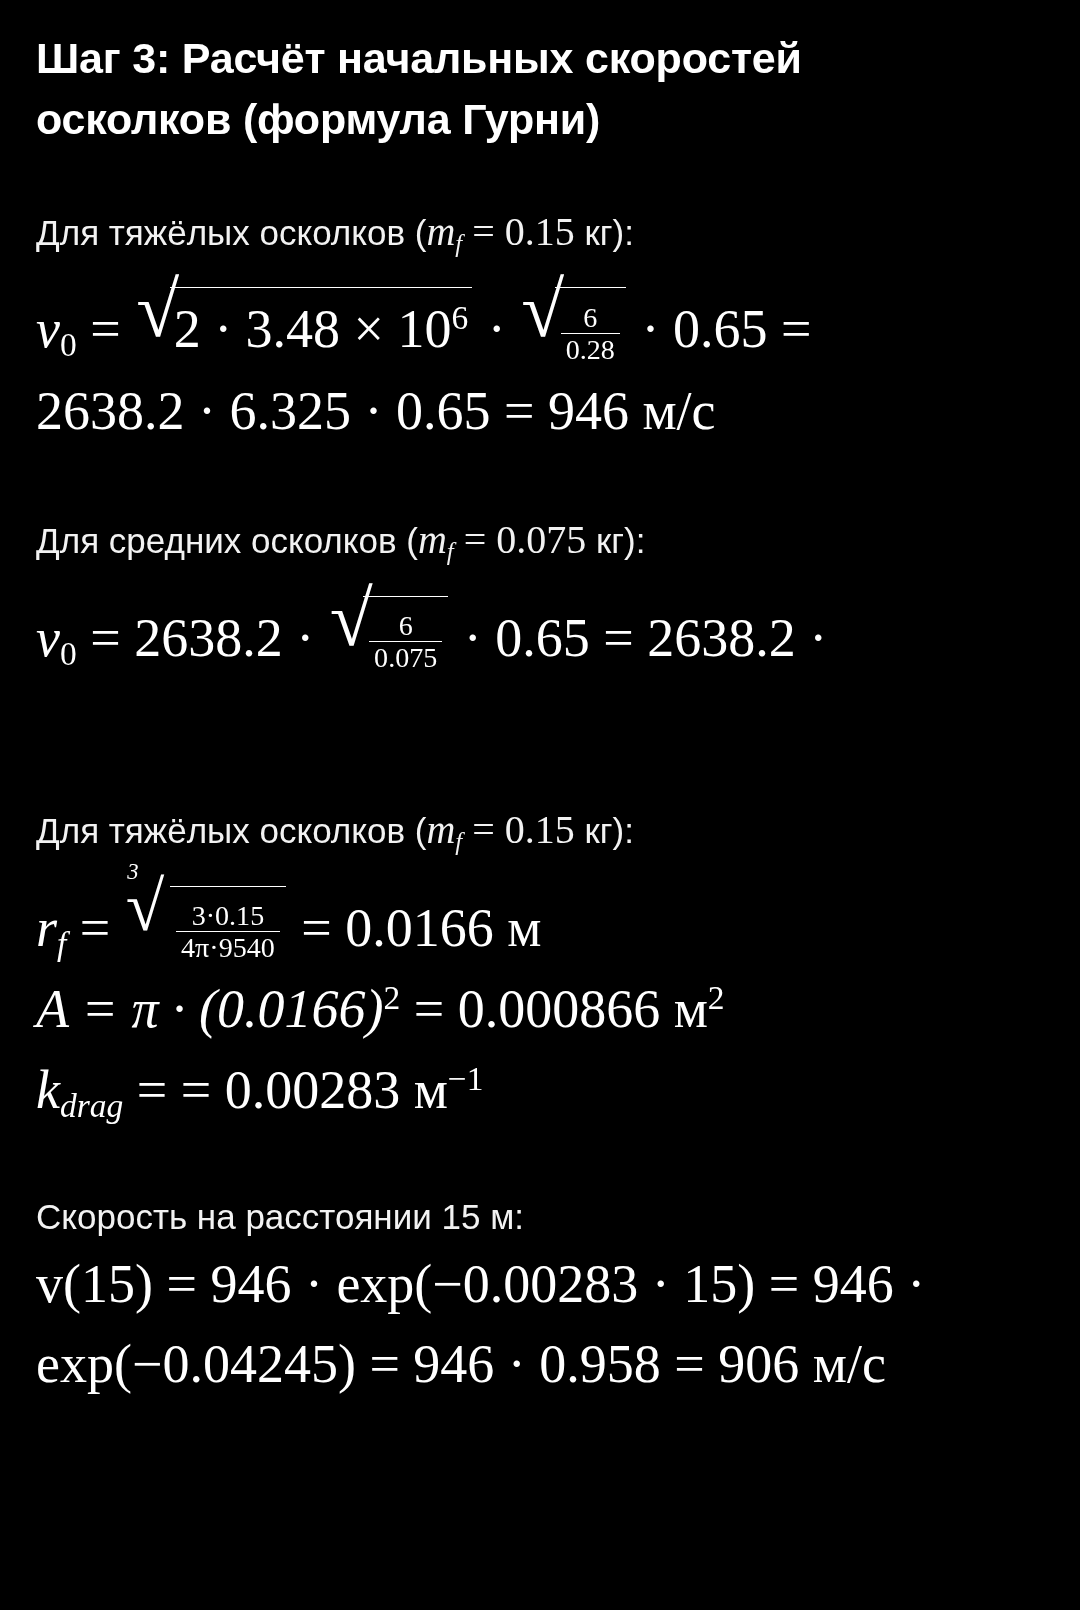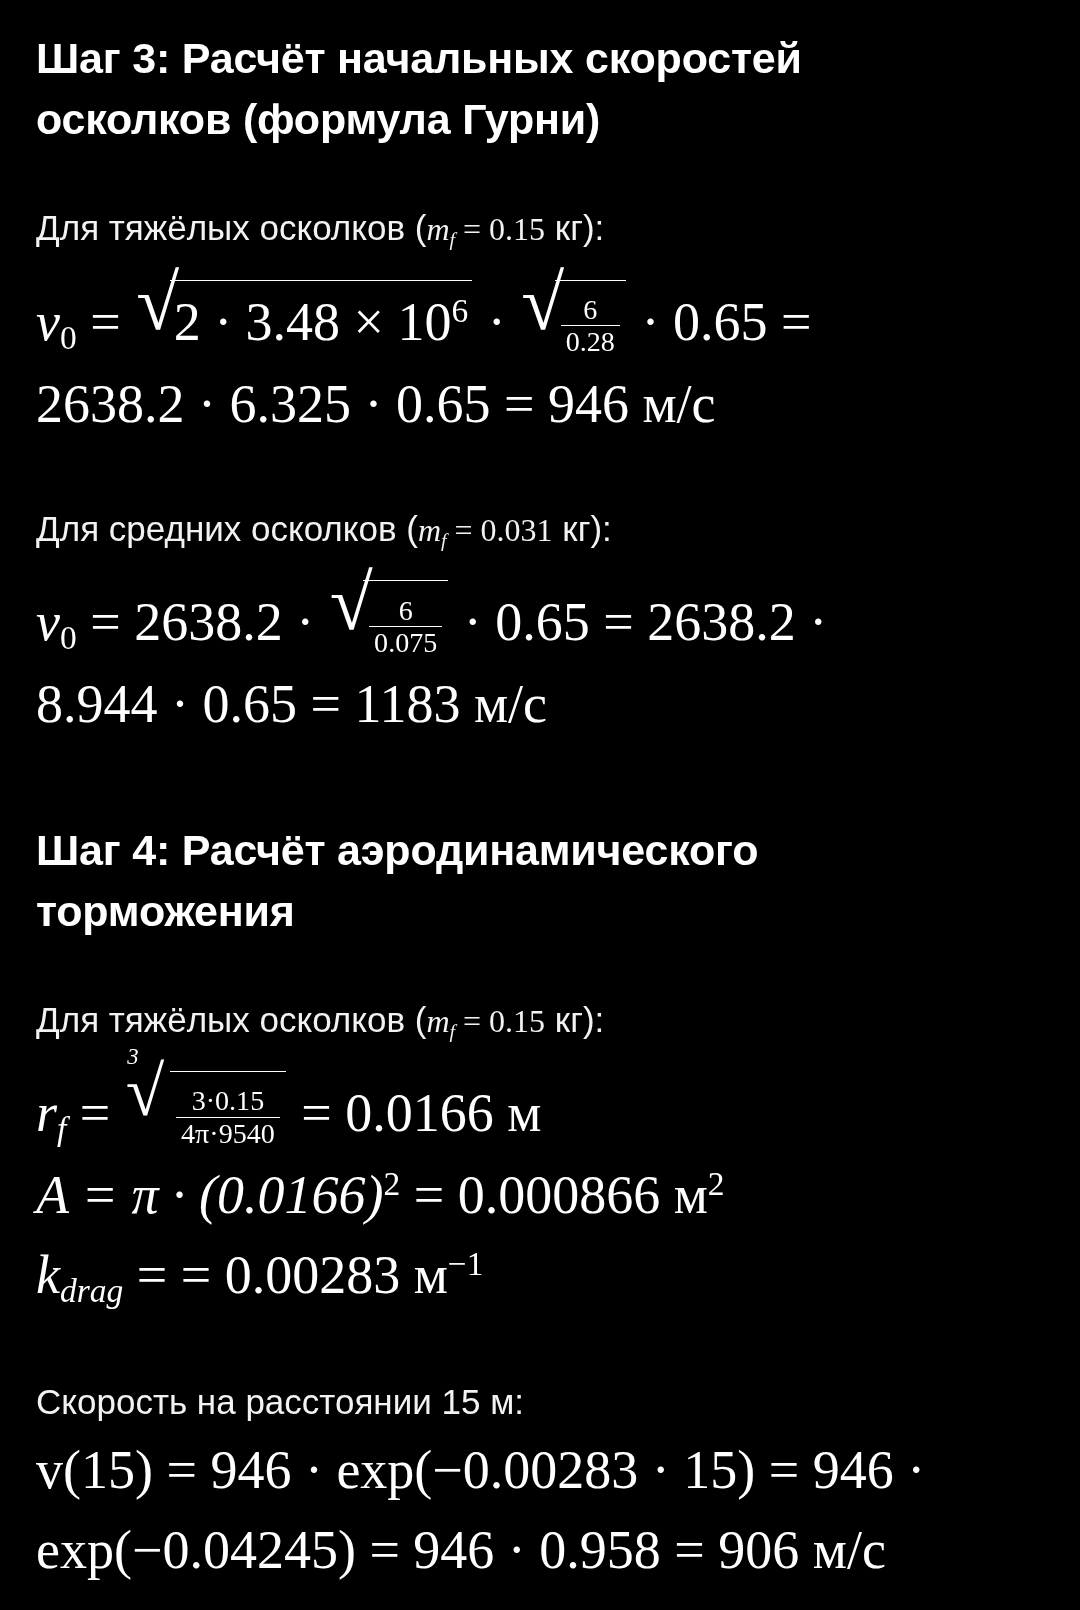--- a/index.html
+++ b/index.html
@@ -62,21 +62,21 @@
     font-style: italic;
   }
   sup {
     font-size: 0.62em;
     vertical-align: 0.55em;
     font-style: normal;
   }
   
   .inline-math {
     font-family: "Liberation Serif", serif;
-    font-size: 32px;
+    font-size: 40px;
   }
   
   .frac {
     display: inline-block;
     vertical-align: -0.42em;
     text-align: center;
     font-size: 0.52em;
     line-height: 1.12;
     margin: 0 2px;
   }
@@ -150,36 +150,34 @@
       <span class="math-up">· 0.65 =</span>
     </p>
 
     <p class="mathline">2638.2 · 6.325 · 0.65 = 946 м/с</p>
   </div>
 
   <div class="spacer-md"></div>
 
   <div class="block">
     <p class="para">
-      <span>Для средних осколков (</span><span class="inline-math"><span class="math-it">m</span><sub>f</sub> <span class="math-up">= 0.031</span></span> <span>кг):</span>
+      <span>Для средних осколков (</span><span class="inline-math"><span class="math-it">m</span><sub>f</sub> <span class="math-up">= 0.075</span></span> <span>кг):</span>
     </p>
 
     <p class="mathline">
       <span class="math-it">v</span><sub style="font-style:normal">0</sub>
       <span class="math-up">= 2638.2 ·</span>
       <span class="sqrt tall"><span class="sign">√</span><span class="radicand"><span class="frac"><span class="num math-up">6</span><span class="den math-up">0.075</span></span></span></span>
       <span class="math-up">· 0.65 = 2638.2 ·</span>
     </p>
 
-    <p class="mathline">8.944 · 0.65 = 1183 м/с</p>
   </div>
 
   <div class="spacer-lg"></div>
 
-  <h2 class="step-heading">Шаг 4: Расчёт аэродинамического торможения</h2>
 
   <div class="spacer-md"></div>
 
   <div class="block">
     <p class="para">
       <span>Для тяжёлых осколков (</span><span class="inline-math"><span class="math-it">m</span><sub>f</sub> <span class="math-up">= 0.15</span></span> <span>кг):</span>
     </p>
 
     <p class="mathline">
       <span class="math-it">r</span><sub>f</sub>

